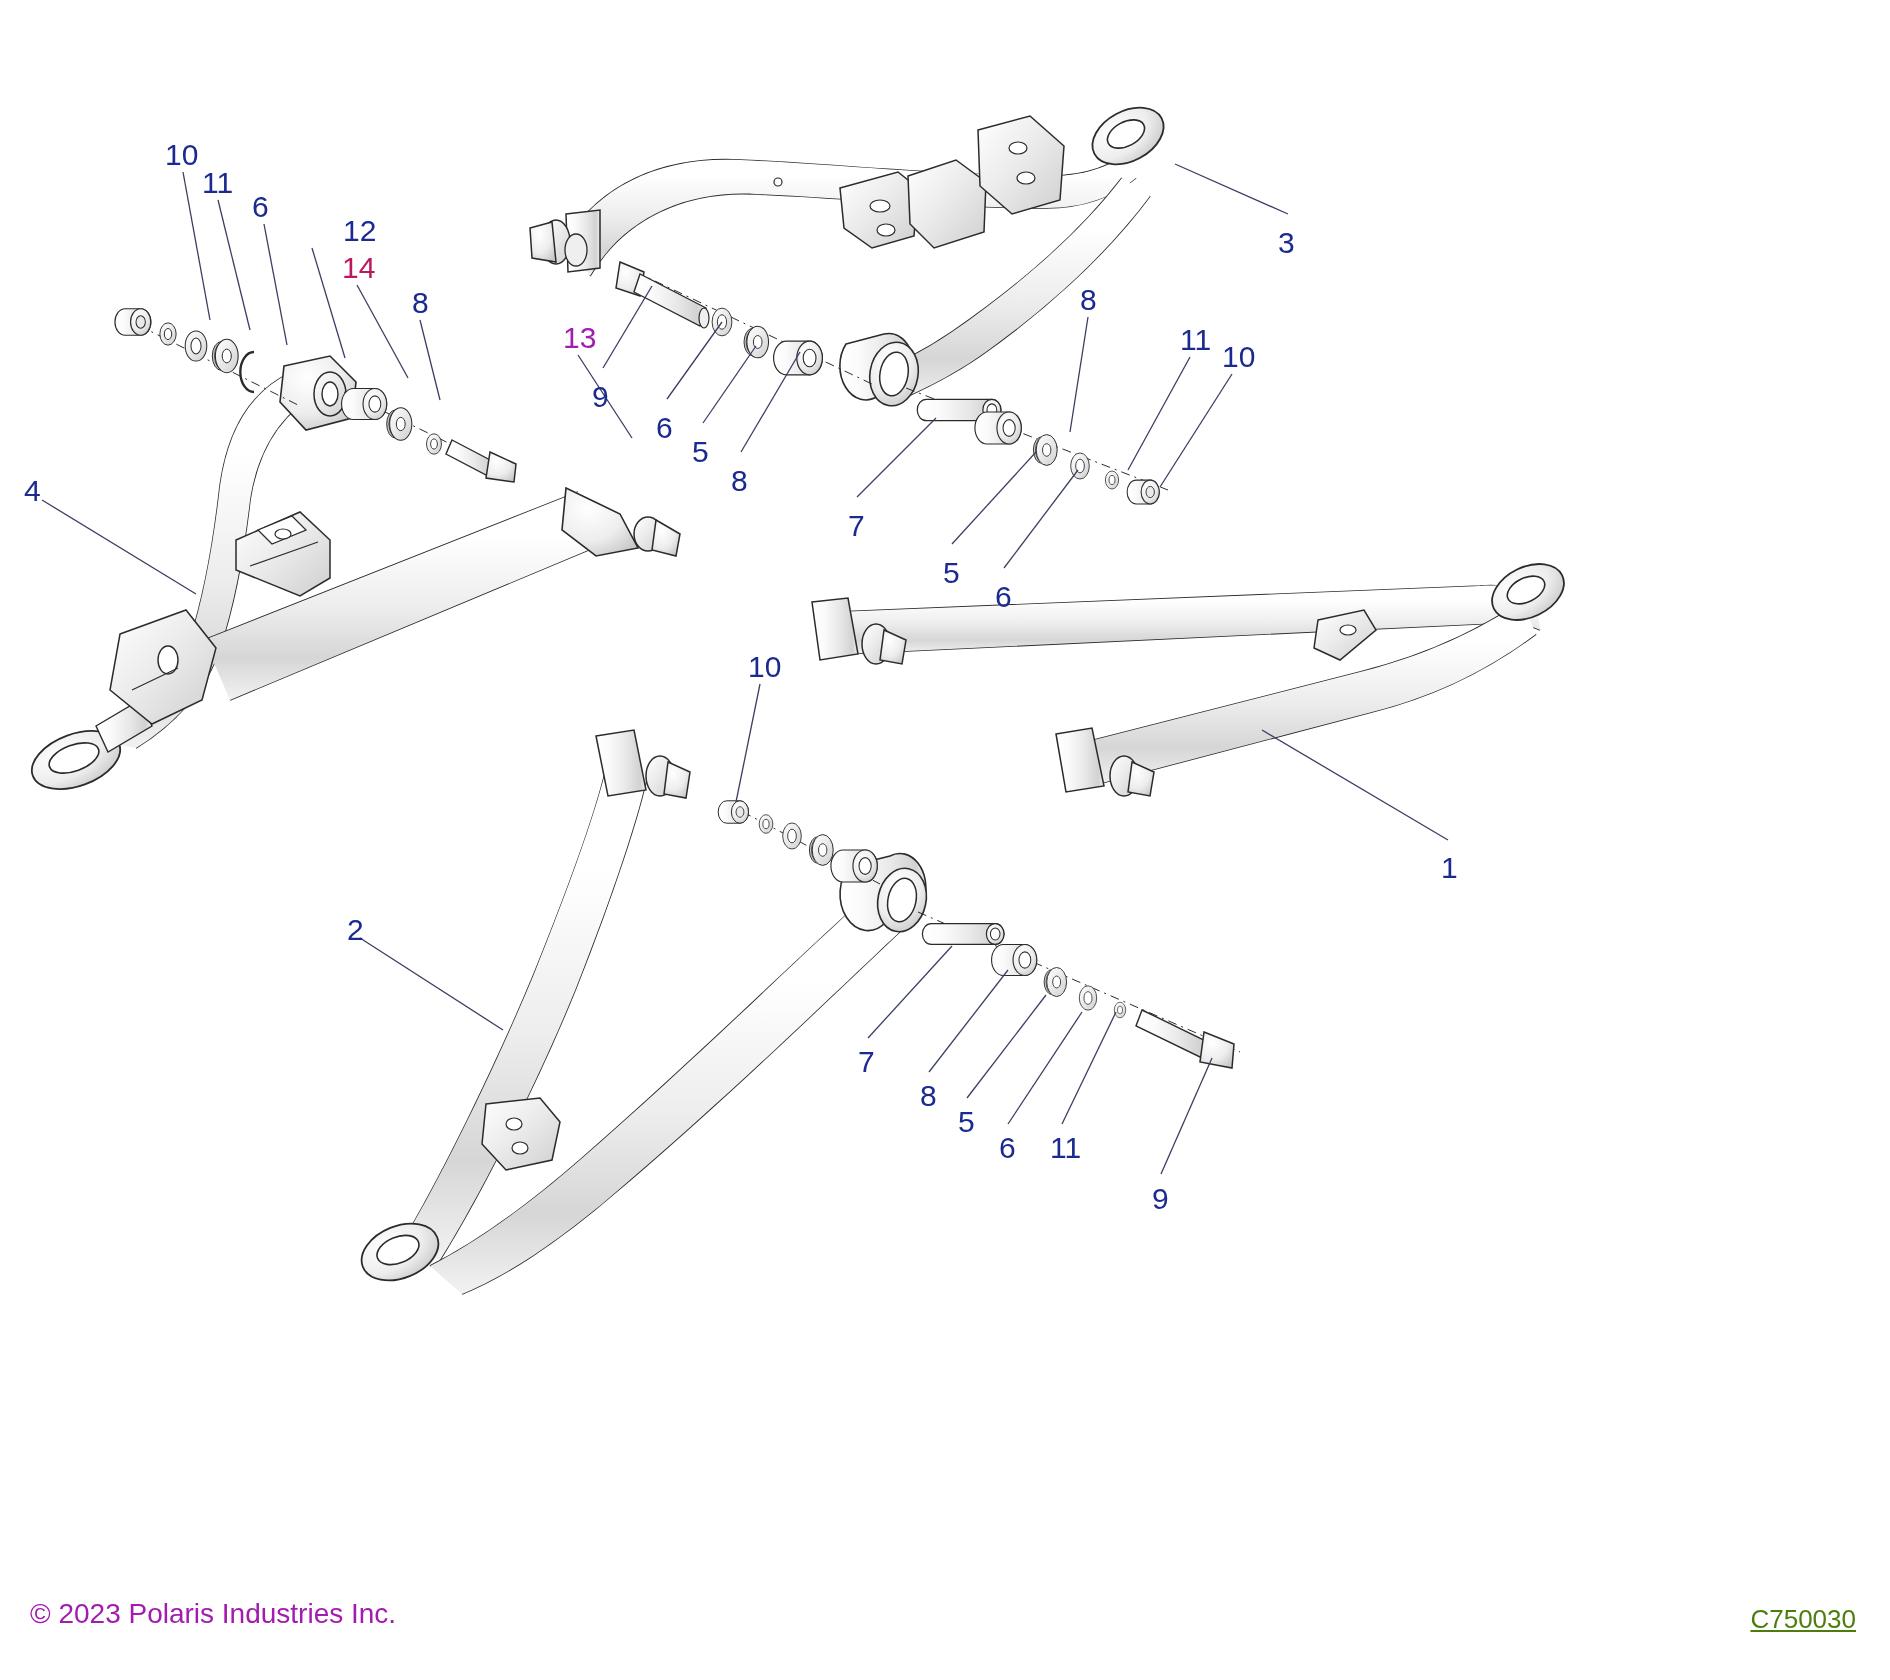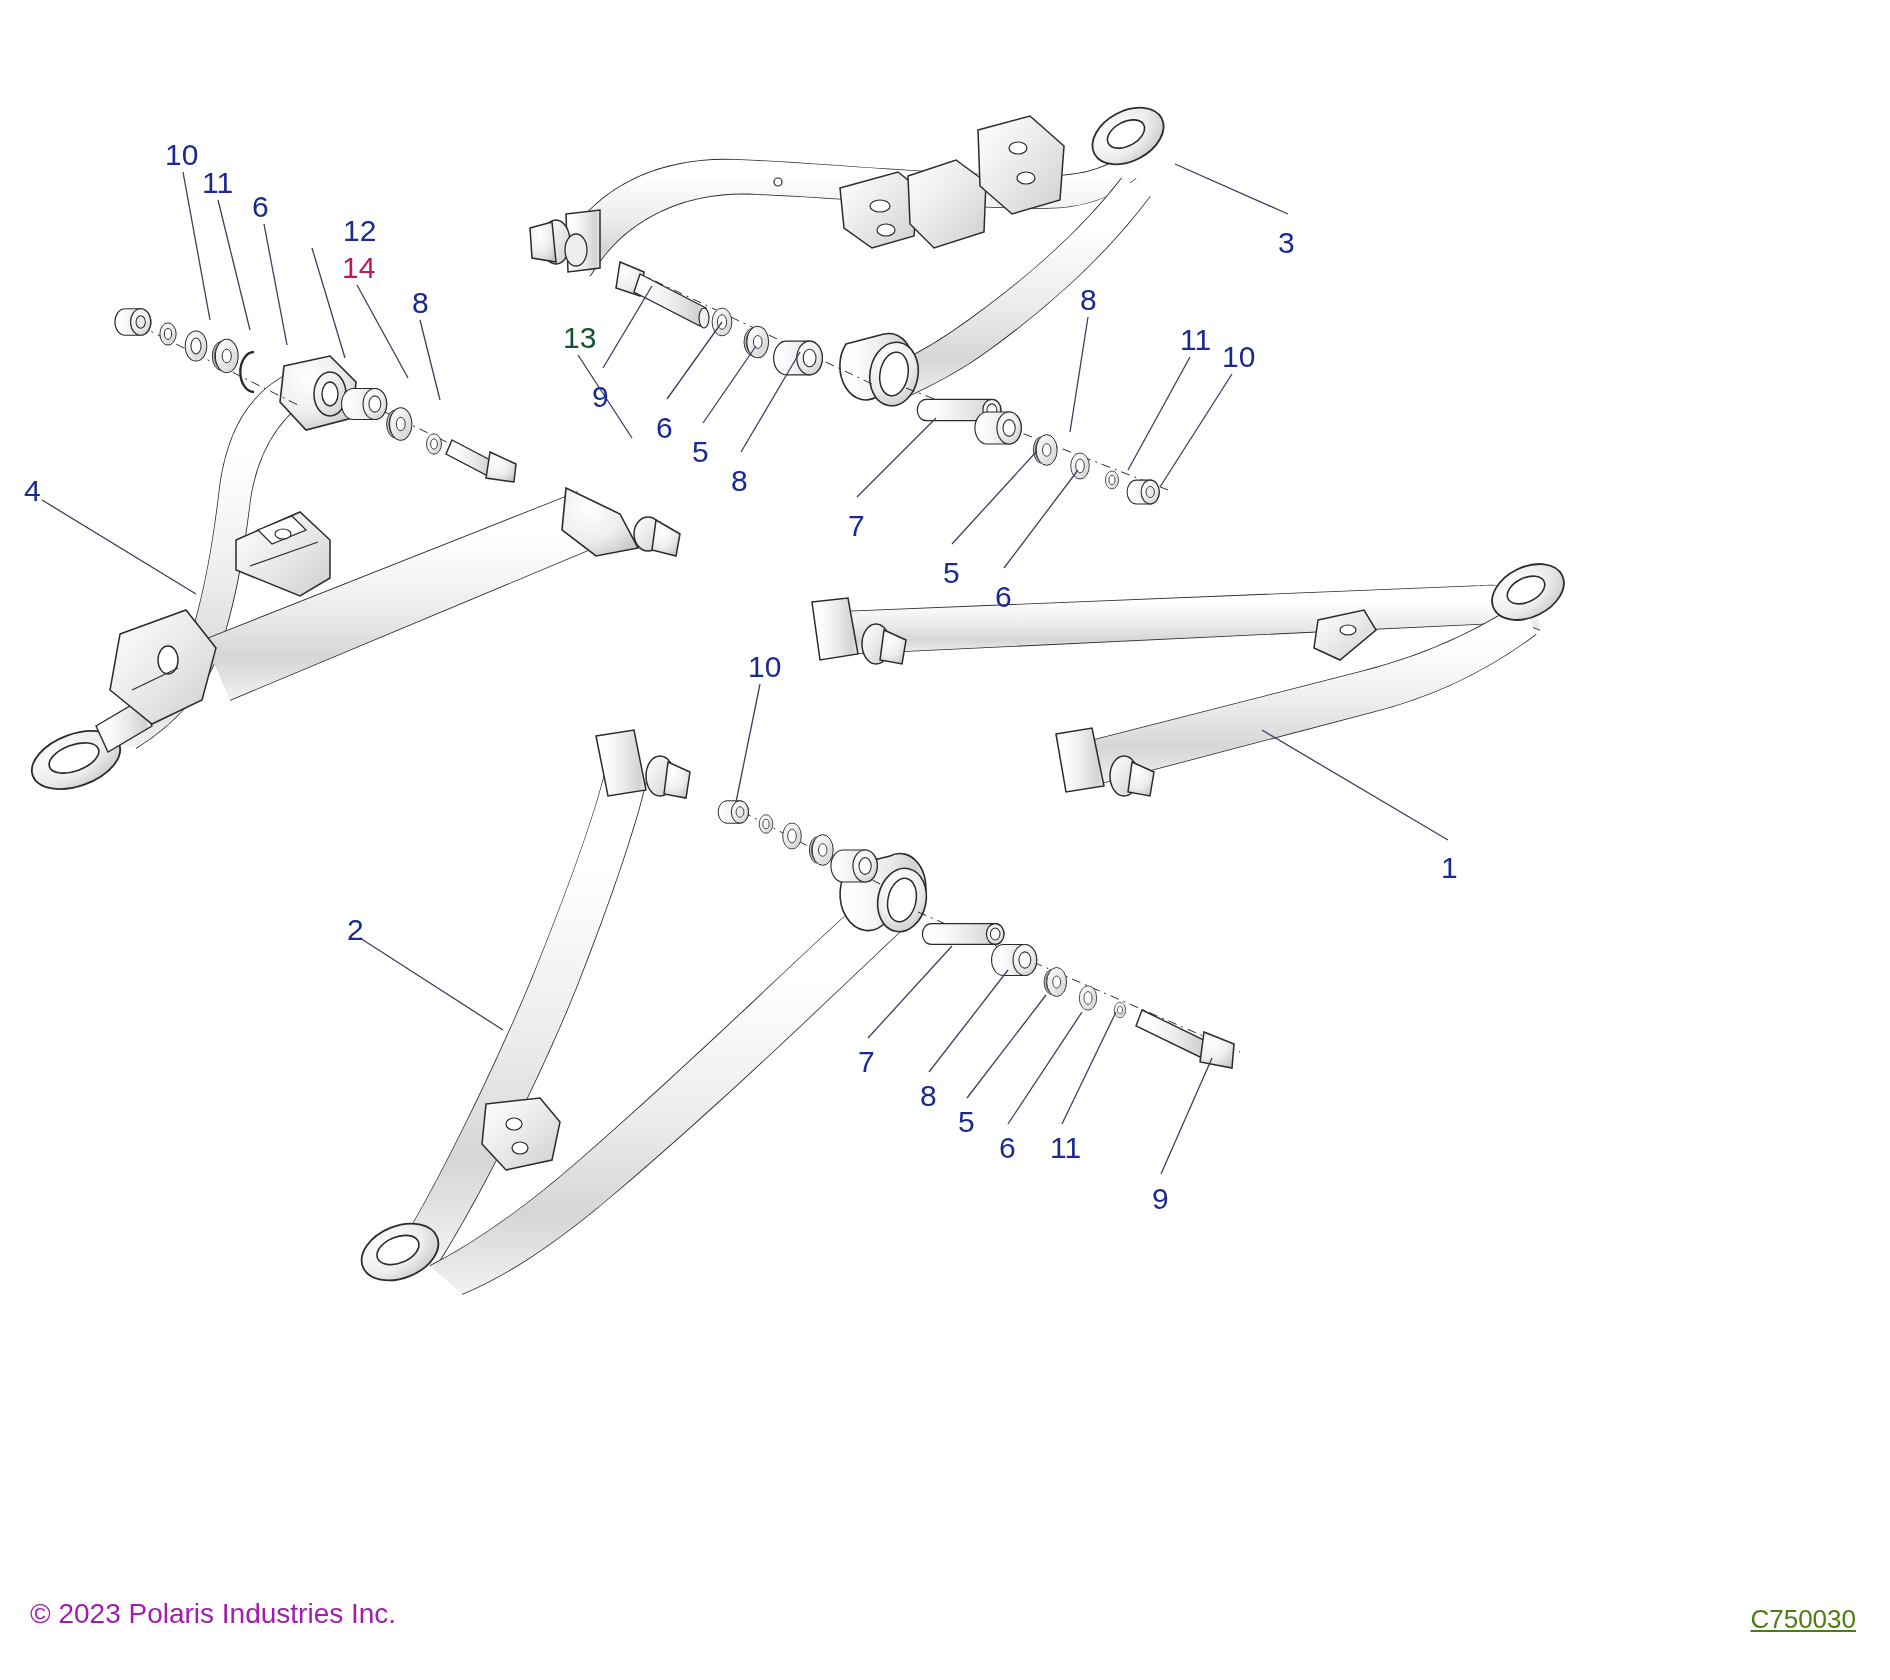--- a/index.html
+++ b/index.html
@@ -391,21 +391,21 @@
       </g>
   </svg>
 
   <div id="callout-layer">
       <div class="callout" style="left: 165px; top: 140px; color: rgb(27, 42, 143);">10</div>
       <div class="callout" style="left: 202px; top: 168px; color: rgb(27, 42, 143);">11</div>
       <div class="callout" style="left: 252px; top: 192px; color: rgb(27, 42, 143);">6</div>
       <div class="callout" style="left: 311px; top: 216px; color: rgb(27, 42, 143); margin-left: 32px;">12</div>
       <div class="callout" style="left: 342px; top: 253px; color: #be185d;">14</div>
       <div class="callout" style="left: 412px; top: 288px; color: rgb(27, 42, 143);">8</div>
-      <div class="callout" style="left: 563px; top: 323px; color: #14532d;">13</div>
+      <div class="callout" style="left: 563px; top: 323px; color: #a21caf;">13</div>
       <div class="callout" style="left: 24px; top: 476px; color: rgb(27, 42, 143);">4</div>
       <div class="callout" style="left: 592px; top: 382px; color: rgb(27, 42, 143);">9</div>
       <div class="callout" style="left: 656px; top: 413px; color: rgb(27, 42, 143);">6</div>
       <div class="callout" style="left: 692px; top: 437px; color: rgb(27, 42, 143);">5</div>
       <div class="callout" style="left: 731px; top: 466px; color: rgb(27, 42, 143);">8</div>
       <div class="callout" style="left: 1278px; top: 228px; color: rgb(27, 42, 143);">3</div>
       <div class="callout" style="left: 1080px; top: 285px; color: rgb(27, 42, 143);">8</div>
       <div class="callout" style="left: 1180px; top: 325px; color: rgb(27, 42, 143);">11</div>
       <div class="callout" style="left: 1222px; top: 342px; color: rgb(27, 42, 143);">10</div>
       <div class="callout" style="left: 848px; top: 511px; color: rgb(27, 42, 143);">7</div>

